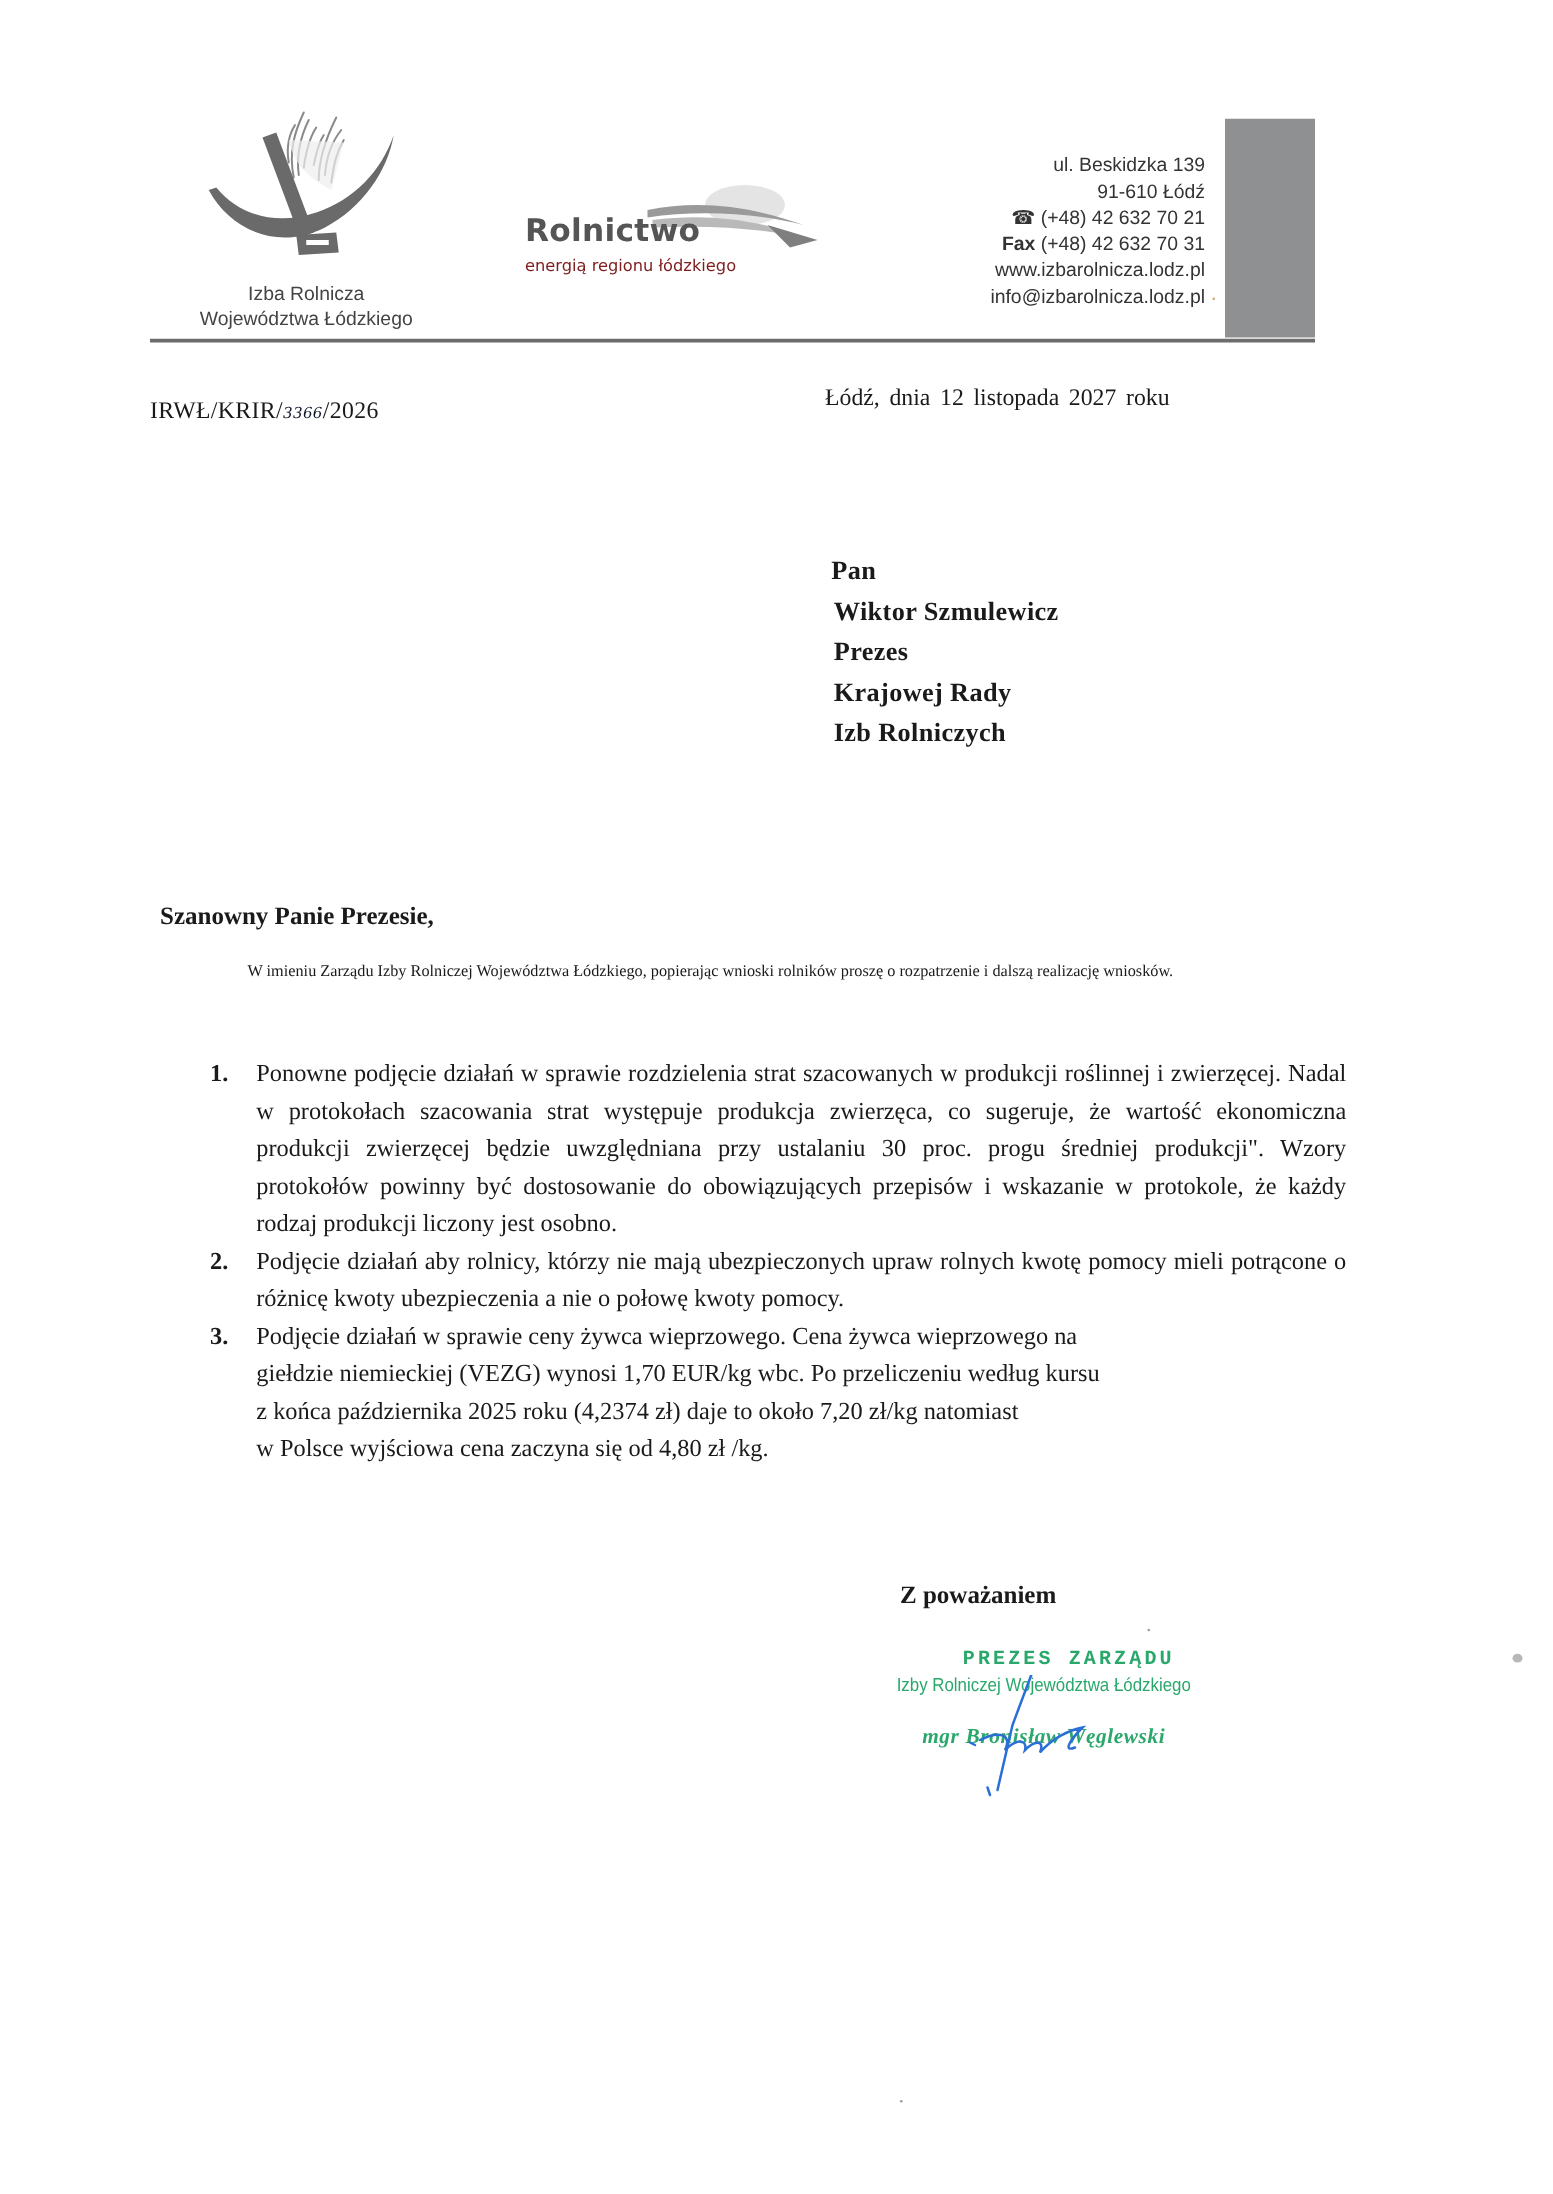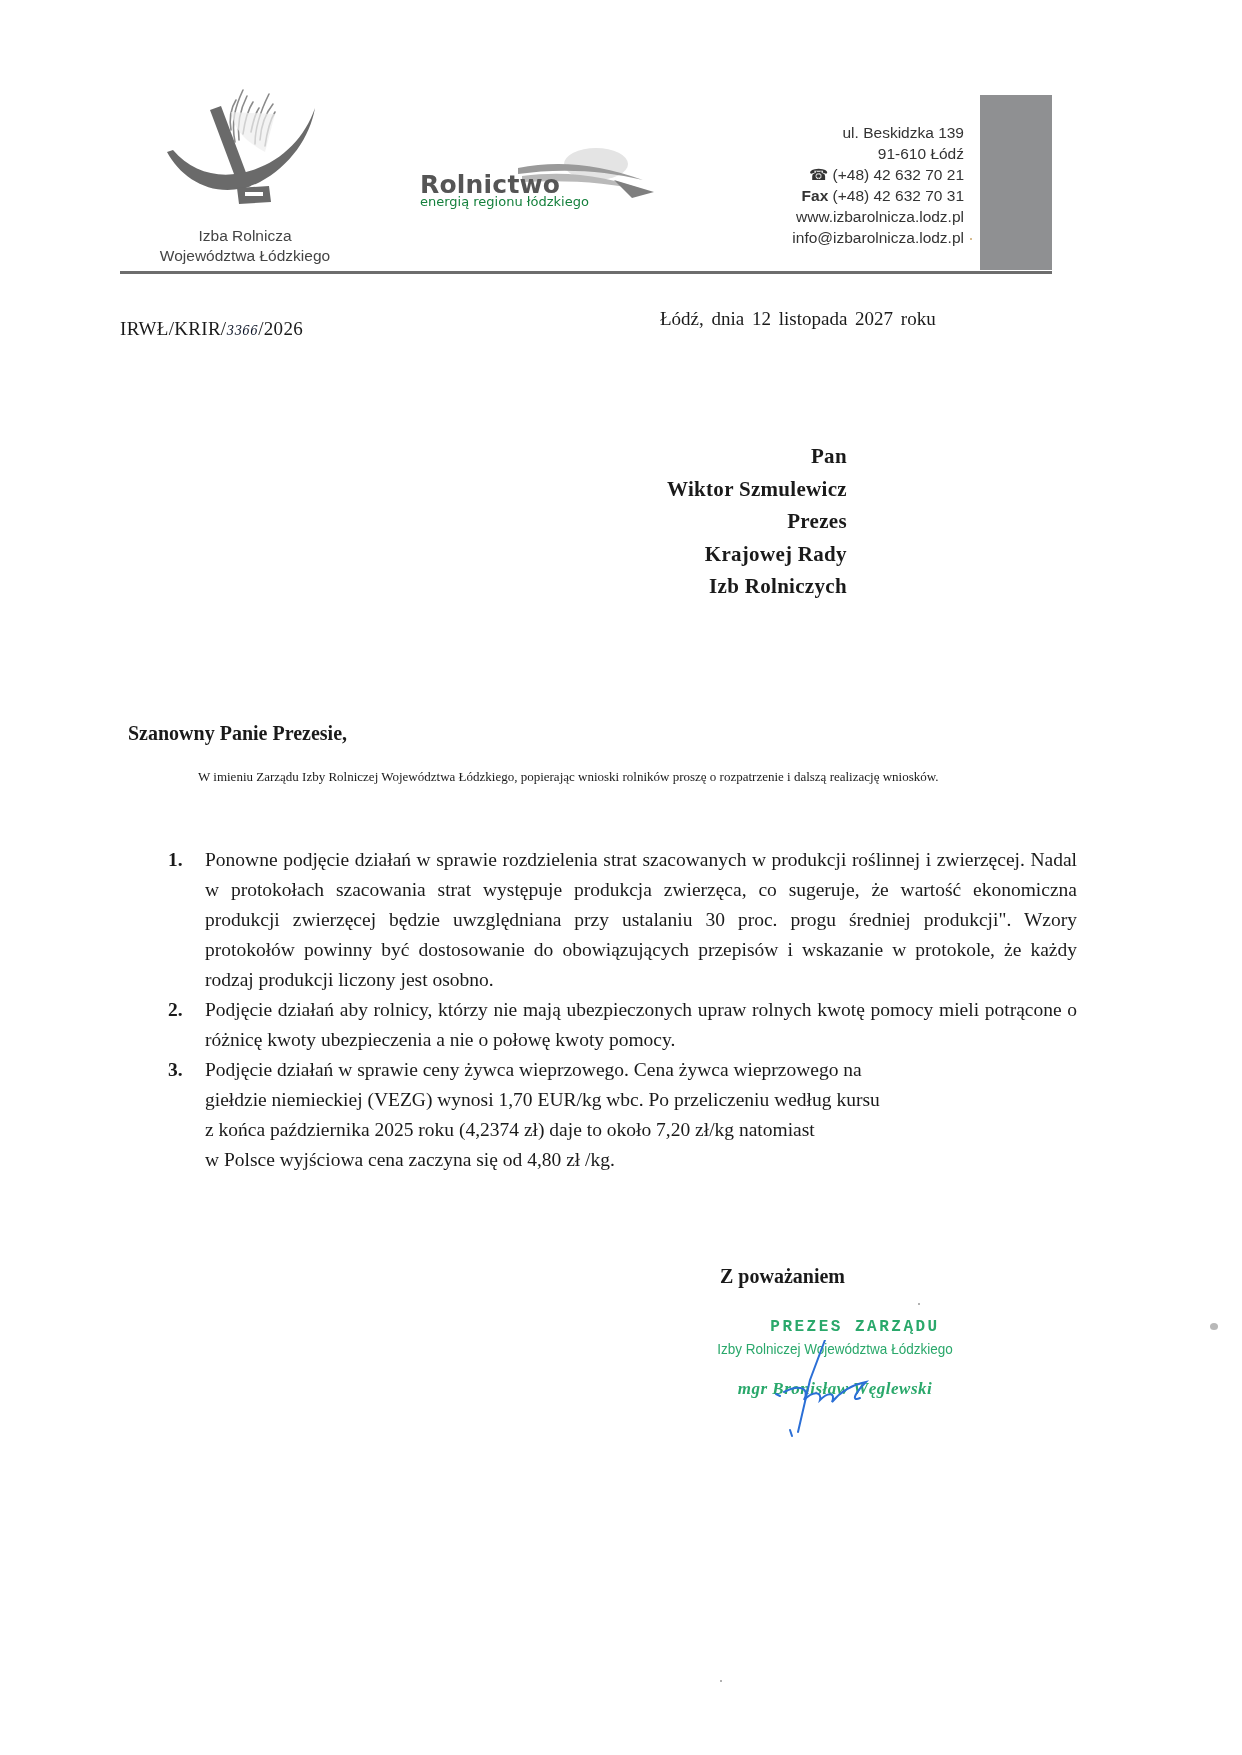--- a/index.html
+++ b/index.html
@@ -34,24 +34,24 @@
     }
     .rolnictwo-title {
       left: 420px; top: 170px;
       font-family: "DejaVu Sans", sans-serif;
       font-weight: bold;
       font-size: 25px;
       color: #555;
       letter-spacing: 0.2px;
     }
     .rolnictwo-sub {
-      left: 420px; top: 194px;
+      left: 420px; top: 206px;
       font-family: "DejaVu Sans", sans-serif;
       font-size: 13px;
-      color: #15803d;
+      color: #7f1d1d;
     }
     .contact {
       left: 720px; top: 122px; width: 244px;
       text-align: right;
       font-family: "Liberation Sans", sans-serif;
       font-size: 15.5px;
       line-height: 21px;
       color: #333;
     }
     .contact .bold { font-weight: bold; }
@@ -83,21 +83,21 @@
     }
 
     
     .recipient {
       left: 665px; top: 440px;
       font-weight: bold;
       font-size: 21px;
       line-height: 32.5px;
       letter-spacing: 0.3px;
     }
-    .recipient div { margin-left: 2px; text-align: right; }
+    .recipient div { margin-left: 2px; }
     .recipient div:first-child { margin-left: 0; }
 
     
     .salutation {
       left: 128px; top: 722px;
       font-weight: bold;
       font-size: 20px;
     }
     .intro {
       left: 128px; top: 762px; width: 945px;

